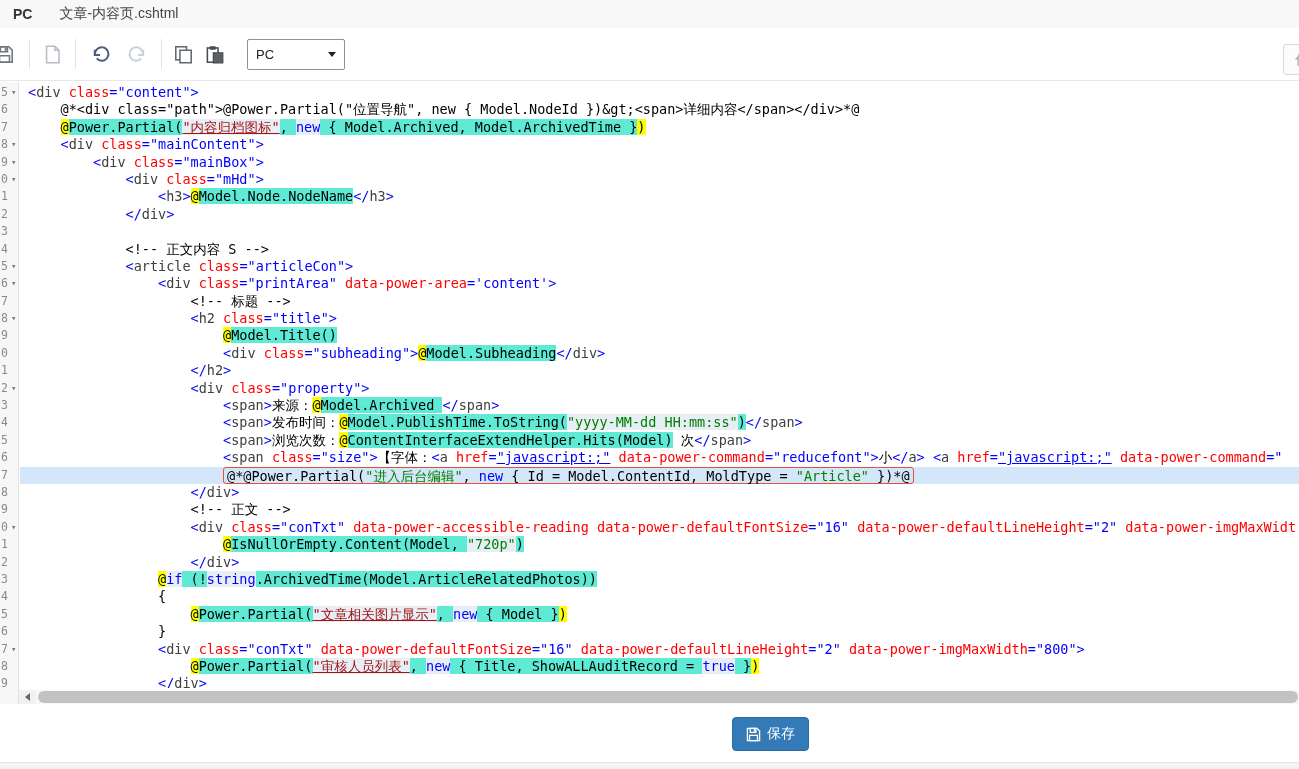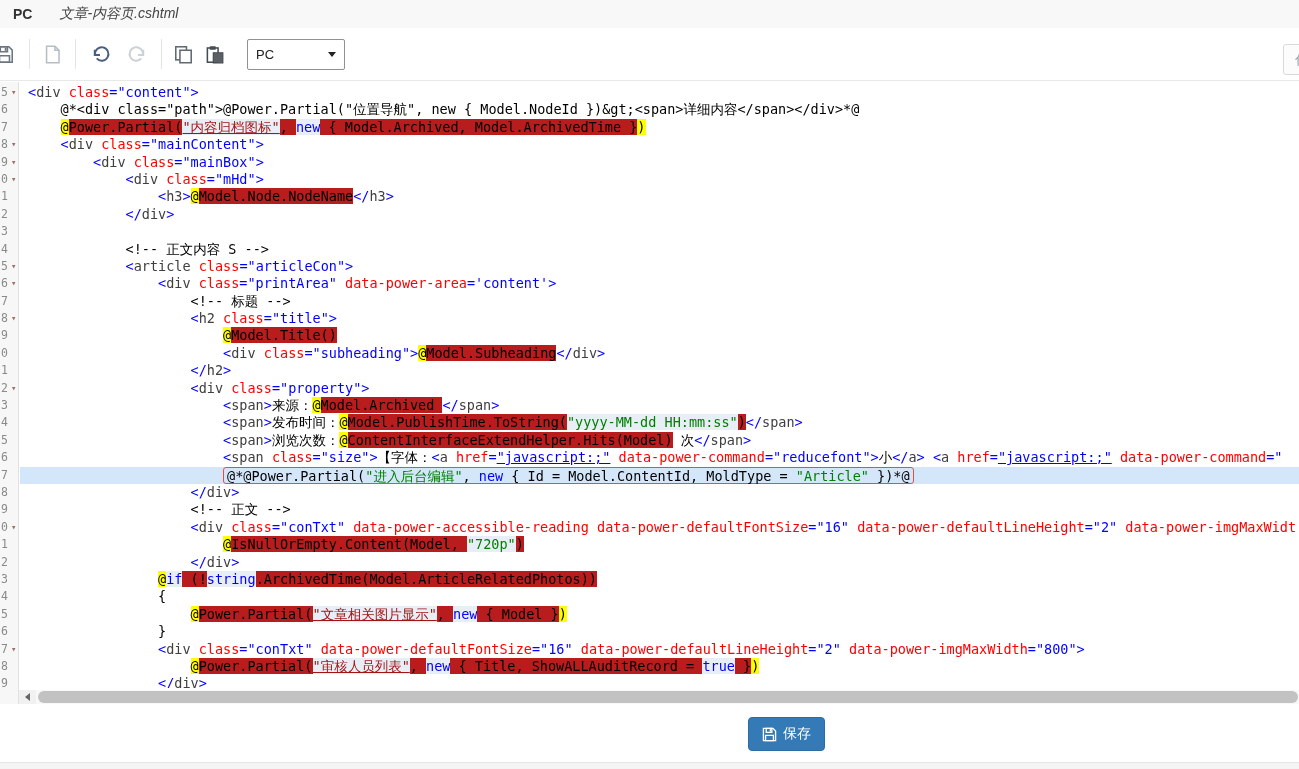--- a/index.html
+++ b/index.html
@@ -3,21 +3,21 @@
 <meta charset="utf-8">
 <style>
   * { margin:0; padding:0; box-sizing:border-box; }
   html,body { width:1299px; height:769px; overflow:hidden; background:#fff;
               font-family:"Liberation Sans", sans-serif; position:relative; }
 
   
   .hdr { position:absolute; top:0; left:0; right:0; height:28px; background:#f8f8f8;
          display:flex; align-items:center; }
   .hdr .app { font-weight:bold; color:#333; font-size:14px; margin-left:13px; }
-  .hdr .file { color:#454545; font-size:14px; margin-left:27px;font-style:italic; }
+  .hdr .file { color:#454545; font-size:14px; margin-left:27px; }
 
   
   .tbar { position:absolute; top:28px; left:0; right:0; height:53px; background:#fff;
           border-bottom:1px solid #e8e8e8; display:flex; align-items:center; }
   .tbtn { width:26px; height:26px; display:flex; align-items:center; justify-content:center;
           background:none; border:none; cursor:pointer; flex:none; }
   .sep  { width:1px; height:30px; background:#e4e4e4; flex:none; }
   .mode { margin-left:20px; width:98px; height:31px; border:1px solid #919191; border-radius:2px;
           background:#fff; display:flex; align-items:center; padding:0 8px; font-size:13px;
           color:#222; cursor:pointer; flex:none; }
@@ -44,38 +44,38 @@
   .sg-p   { color:#0000ff; }
   .sg-tn  { color:#404040;text-align:right; }
   .sg-at  { color:#ff0000;margin-top:40px; }
   .sg-s   { color:#0000ff; }
   .sg-su  { color:#0000ff; text-decoration:underline; }
   .sg-txt { color:#000000; }
   .sg-cm  { color:#000000; }
   .sg-k   { color:#0000ff; }
   .sg-g   { color:#008000; }
   .sg-y   { color:#000000; background:#ffff00; }
-  .sg-cs  { color:#000000; background:#b91c1c; }
+  .sg-cs  { color:#000000; background:#5eead4; }
   .sg-csk { color:#0000ff; background:#e8eef6; }
   .sg-css { color:#008000; background:#e8eef6; }
   .sg-lk  { color:#a31515; background:#e8eef6; text-decoration:underline; }
   .redbox { display:inline-block; border:1px solid #e0523b; border-radius:3px;
             padding:0 3px; height:17px; line-height:16px; }
 
   
   .hscroll { position:absolute; left:19px; right:0; top:608px; height:14px; background:#f8f8f8; }
   .harrow { position:absolute; left:0; top:0; width:17px; height:14px; background:#f1f1f1;
             display:flex; align-items:center; justify-content:center; cursor:pointer; }
   .harrow .tri { width:0; height:0; border-top:4px solid transparent; border-bottom:4px solid transparent;
             border-right:5px solid #666; }
   .hthumb { position:absolute; left:19px; right:1px; top:1px; height:12px; background:#c2c2c2;
             border-radius:6px; cursor:pointer; }
 
   
-  .save-btn { position:absolute; left:748px; top:717px; height:34px; padding:8px 13px;
+  .save-btn { position:absolute; left:732px; top:717px; height:34px; padding:8px 13px;
               background:#337ab7; border:1px solid #2e6da4; border-radius:4px; color:#fff;
               font-size:14px; display:flex; align-items:center; gap:6px; cursor:pointer;
               font-family:"Liberation Sans", sans-serif; }
   .bottom-strip { position:absolute; left:0; right:0; bottom:0; height:7px; background:#f4f4f4;
               border-top:1px solid #e4e4e4; }
   svg { display:block; }
 </style>
 </head>
 <body>
 

